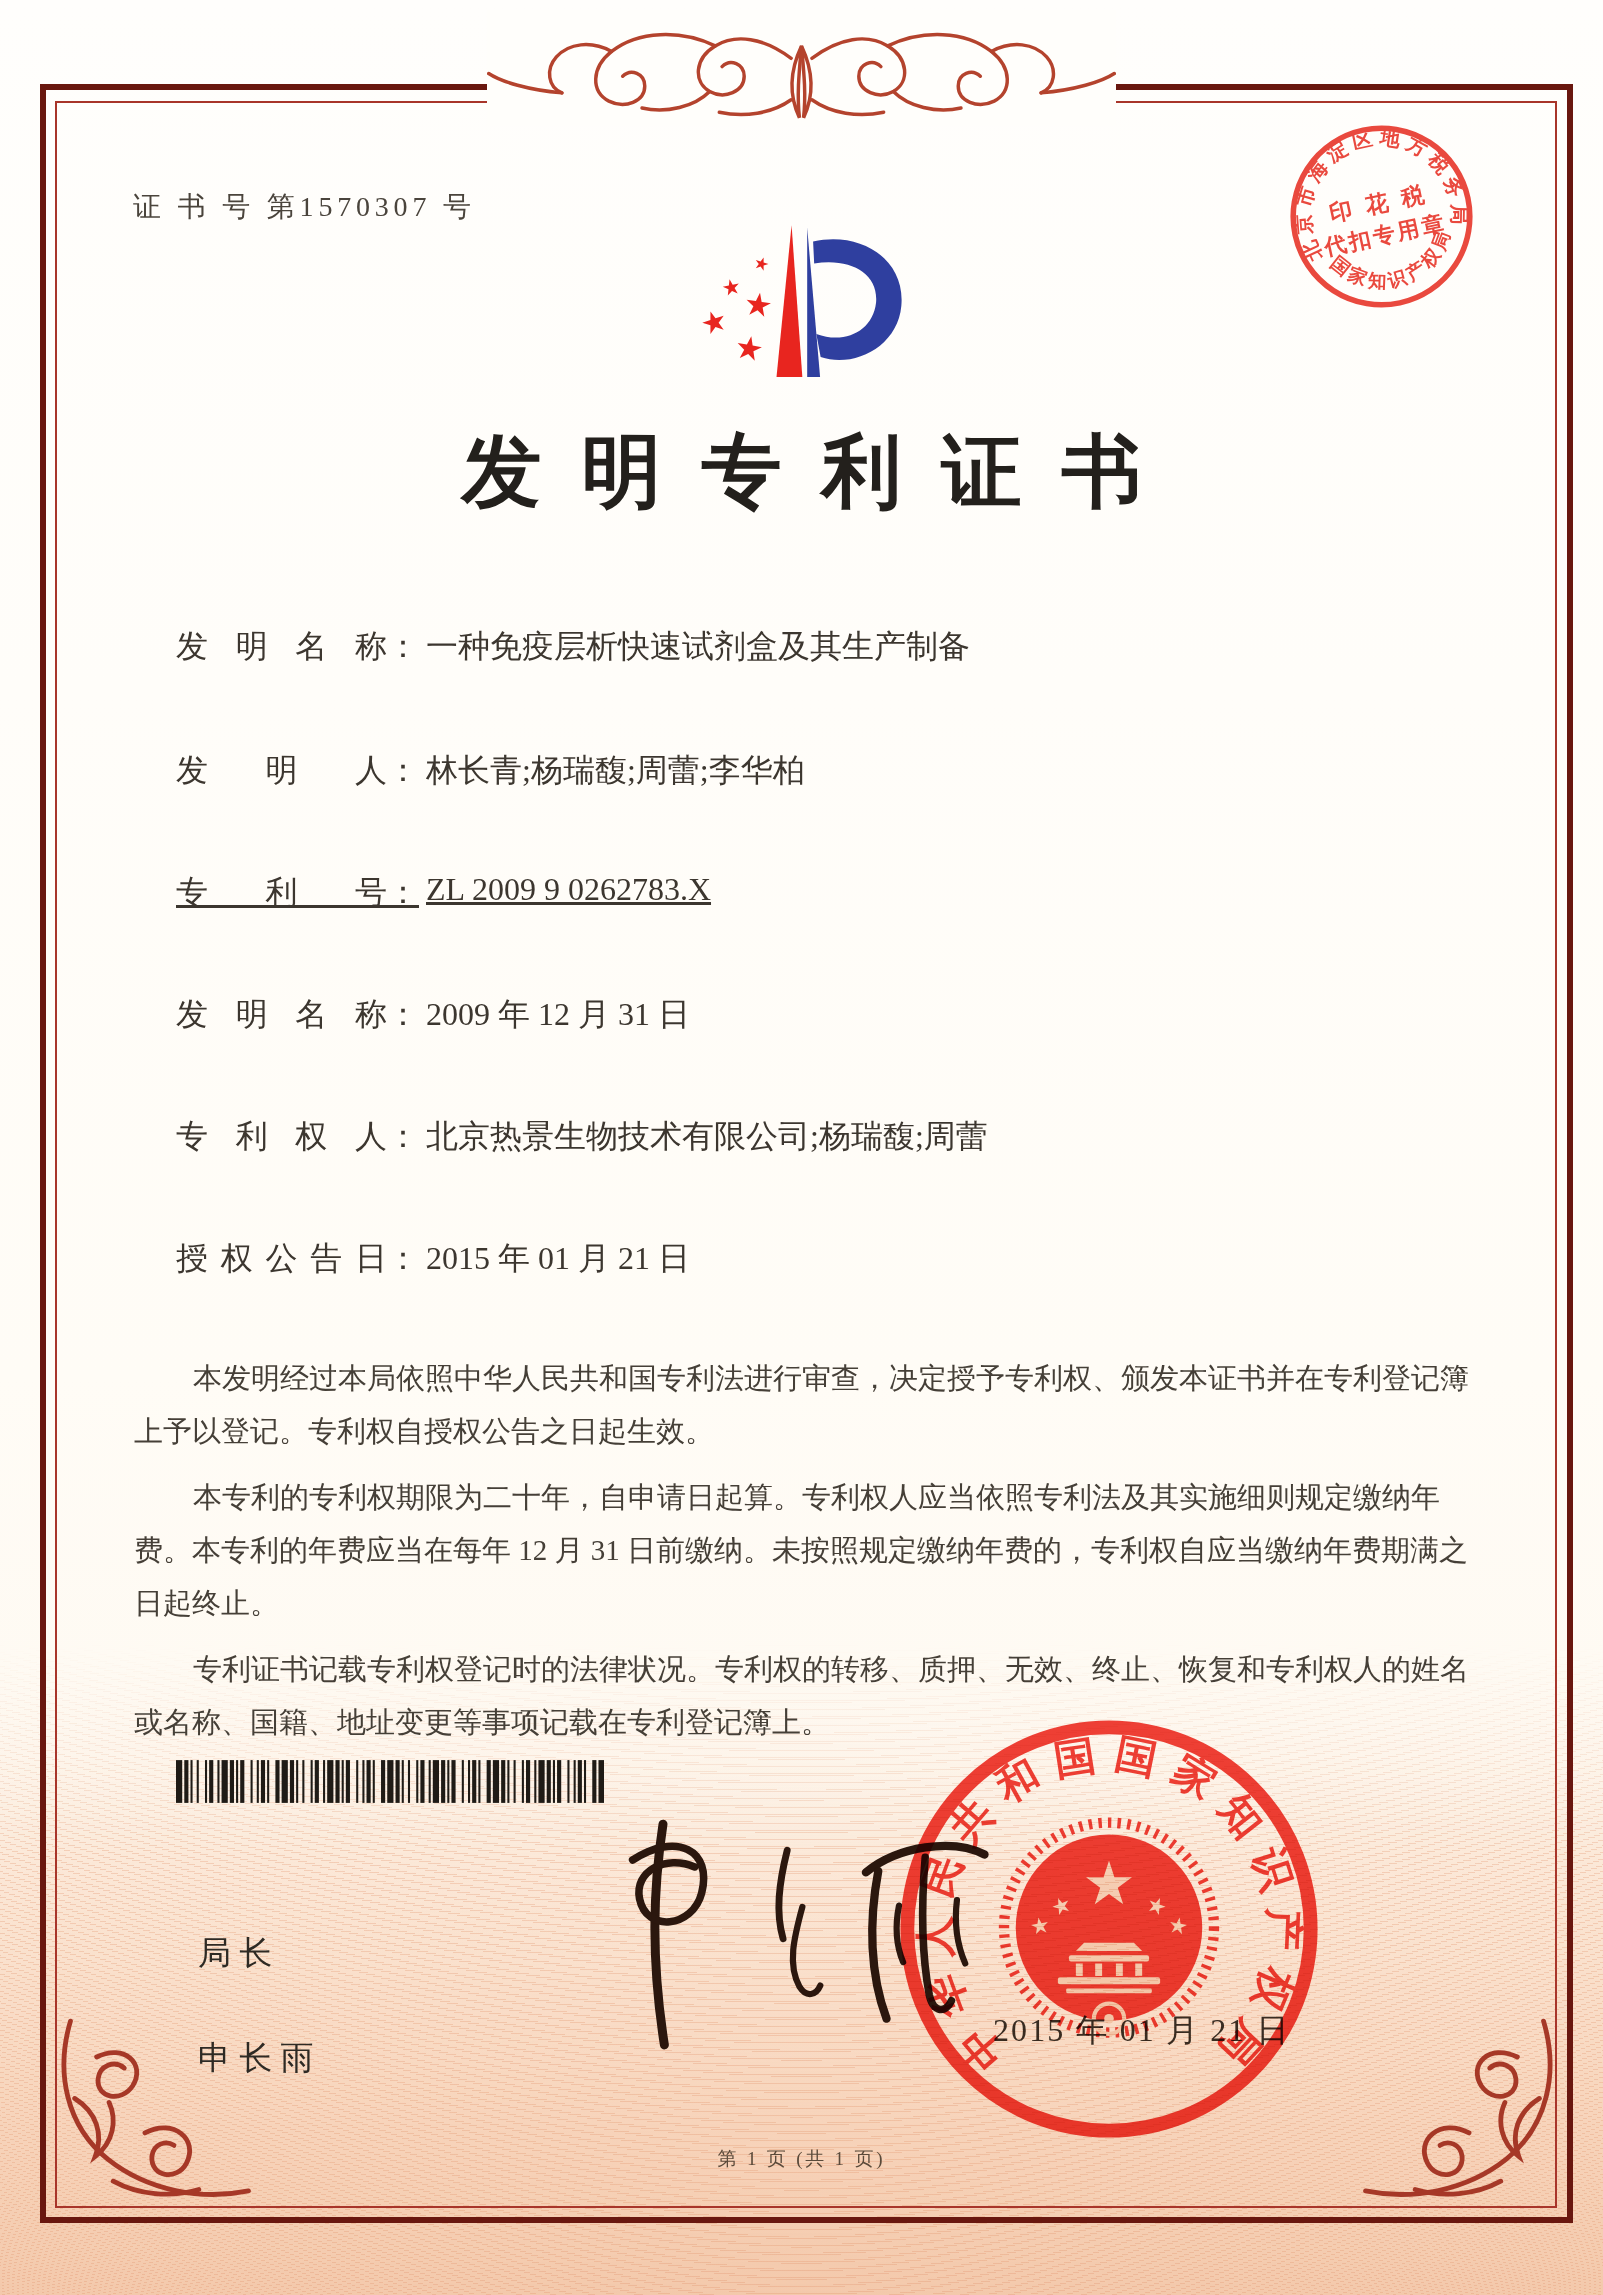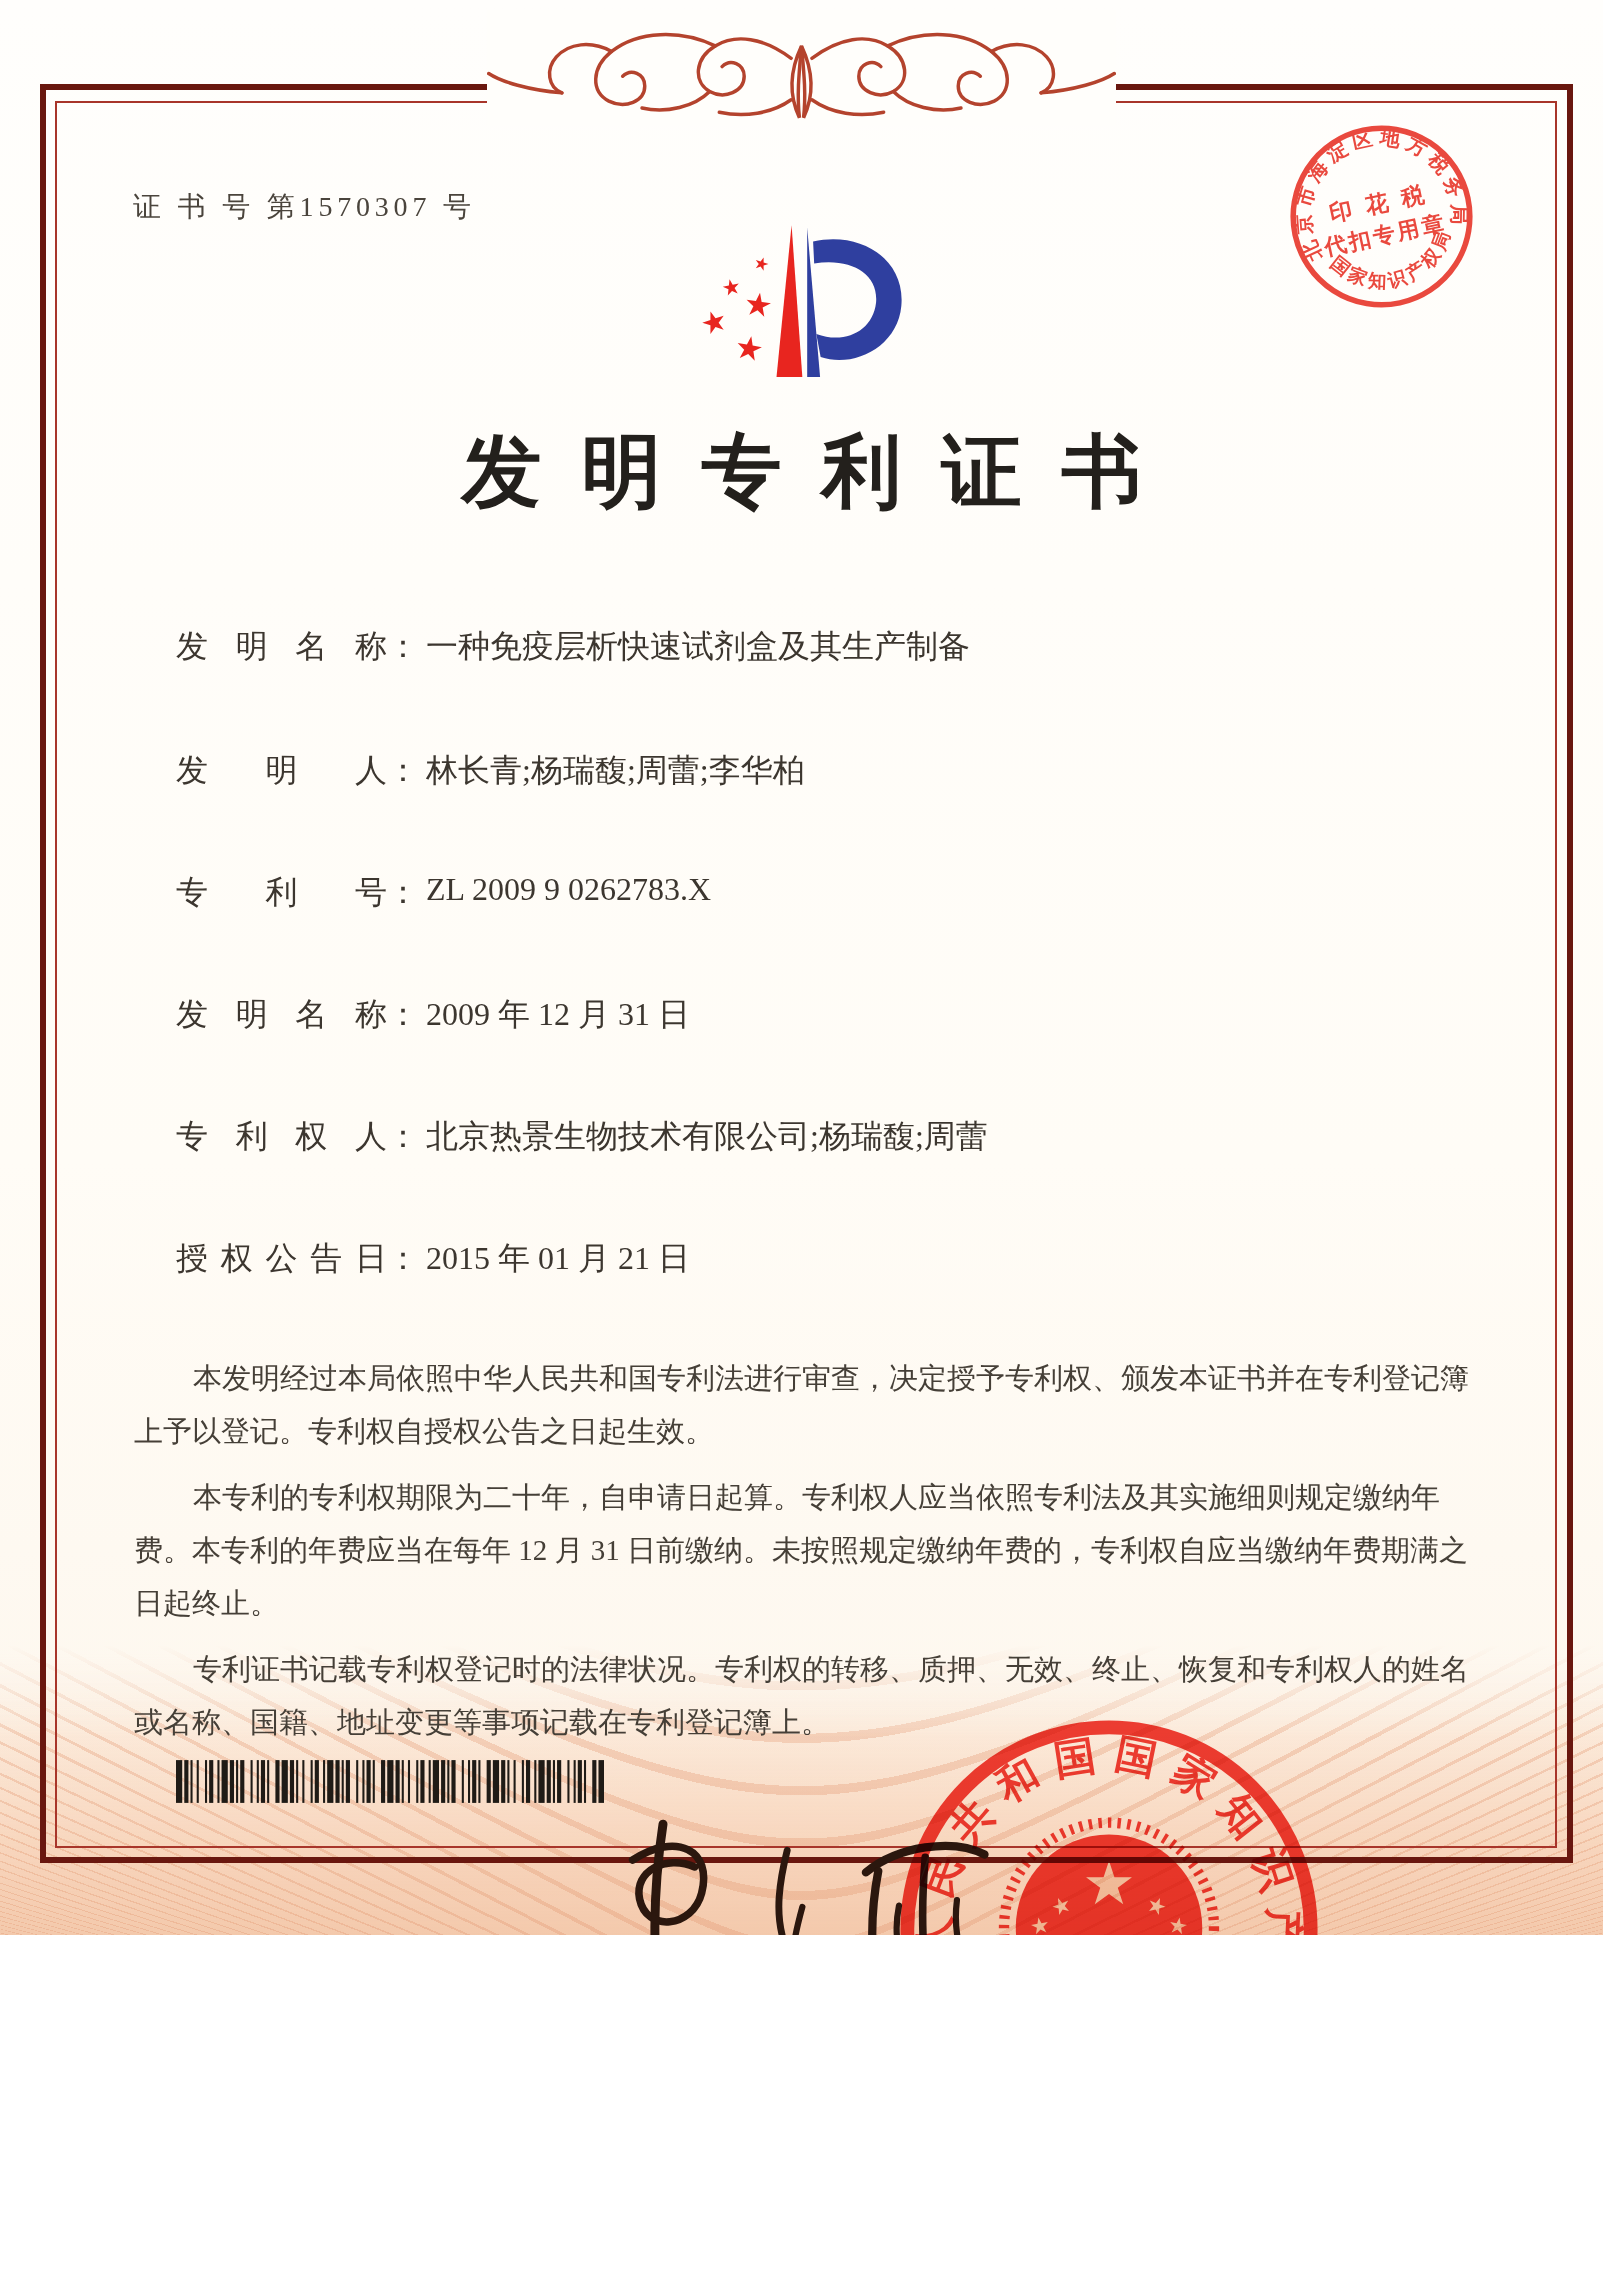--- a/index.html
+++ b/index.html
@@ -1,17 +1,17 @@
 <!DOCTYPE html>
 <html style="font-size:11px"><head>
 <meta charset="utf-8">
 <style>
   html,body{margin:0;padding:0;}
   body{width:1603px;height:2295px;background:#ffffff;font-family:"Liberation Serif","DejaVu Serif",serif;}
-  .page{position:relative;width:1603px;height:1935px;overflow:hidden;
+  .page{position:relative;width:1603px;height:2295px;overflow:hidden;
         background:linear-gradient(to bottom,#fffefc 0%,#fffcf6 60%,#fdf6ec 100%);}
   .abs{position:absolute;}
   
   .waves{left:0;right:0;top:1644px;bottom:0;z-index:1;
     background:
       repeating-radial-gradient(95% 55% at 50% 132%, rgba(224,144,104,.30) 0 1.7px, rgba(255,255,255,0) 1.7px 9.7px),
       linear-gradient(to bottom, rgba(250,227,208,0) 0%, rgba(249,219,196,.5) 30%, rgba(246,206,178,.85) 72%, rgba(243,198,168,.95) 100%);
     -webkit-mask-image:linear-gradient(to bottom,transparent 0,#000 32%);
             mask-image:linear-gradient(to bottom,transparent 0,#000 32%);}
   
@@ -116,21 +116,21 @@
     <div class="frow" style="top:0;">
       <span class="flabel">发明名称</span>
         <span class="fcolon">：</span>
         <span class="fvalue">一种免疫层析快速试剂盒及其生产制备</span>
     </div>
     <div class="frow" style="top:124px;">
       <span class="flabel">发明人</span>
         <span class="fcolon">：</span>
         <span class="fvalue">林长青;杨瑞馥;周蕾;李华柏</span>
     </div>
-    <div class="frow" style="top:246px;">
+    <div class="frow" style="top:246px;text-decoration:underline;">
       <span class="flabel">专利号</span>
         <span class="fcolon">：</span>
         <span class="fvalue">ZL 2009 9 0262783.X</span>
     </div>
     <div class="frow" style="top:368px;">
       <span class="flabel">发明名称</span>
         <span class="fcolon">：</span>
         <span class="fvalue">2009 年 12 月 31 日</span>
     </div>
     <div class="frow" style="top:490px;">

